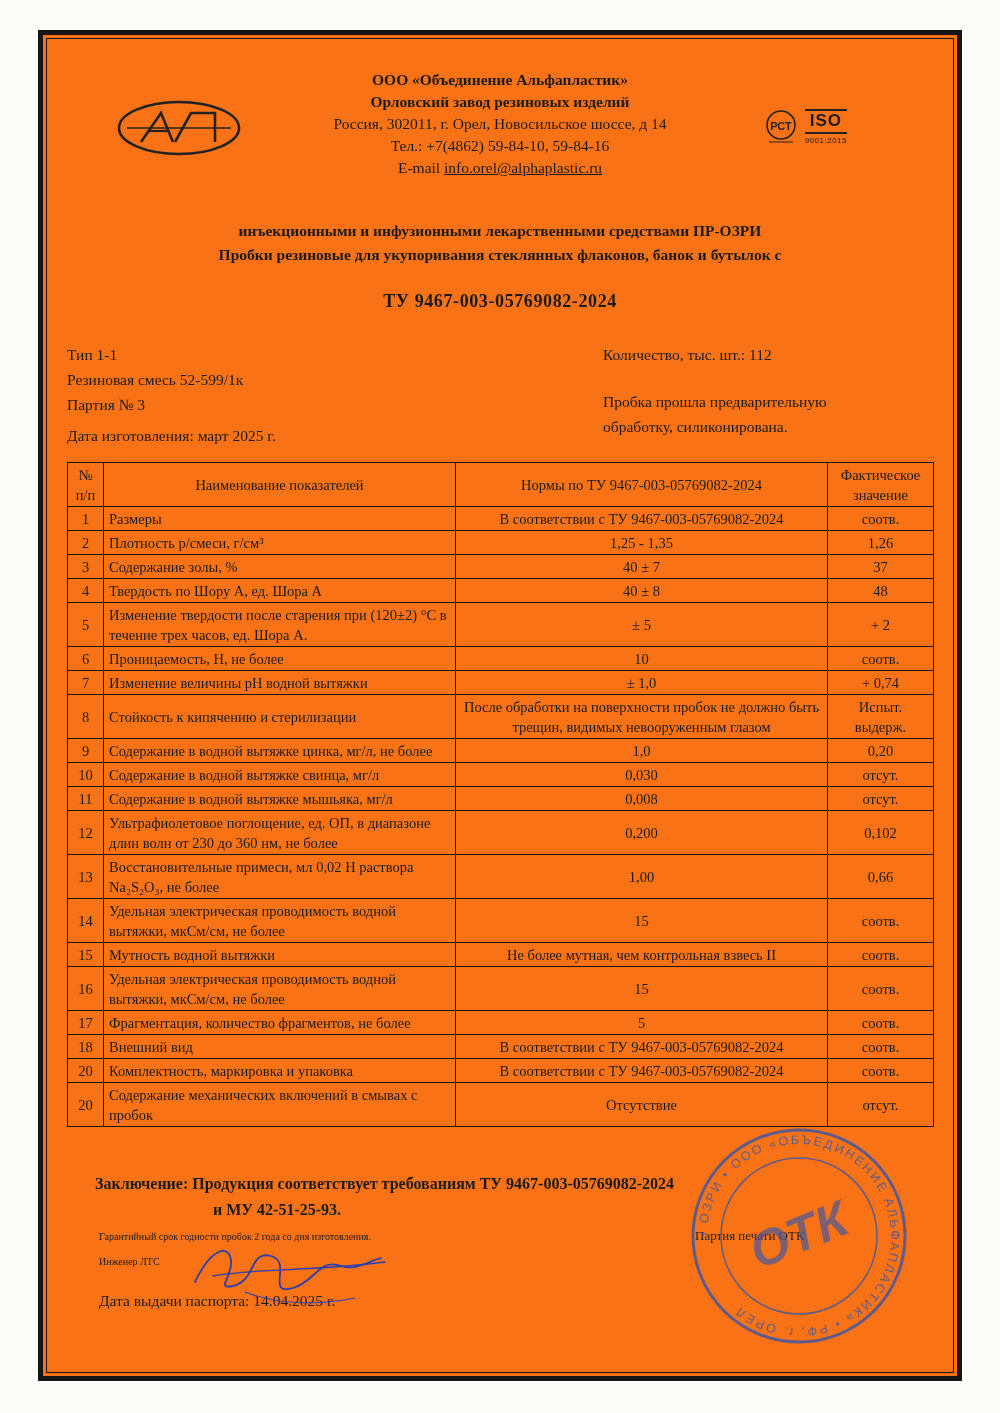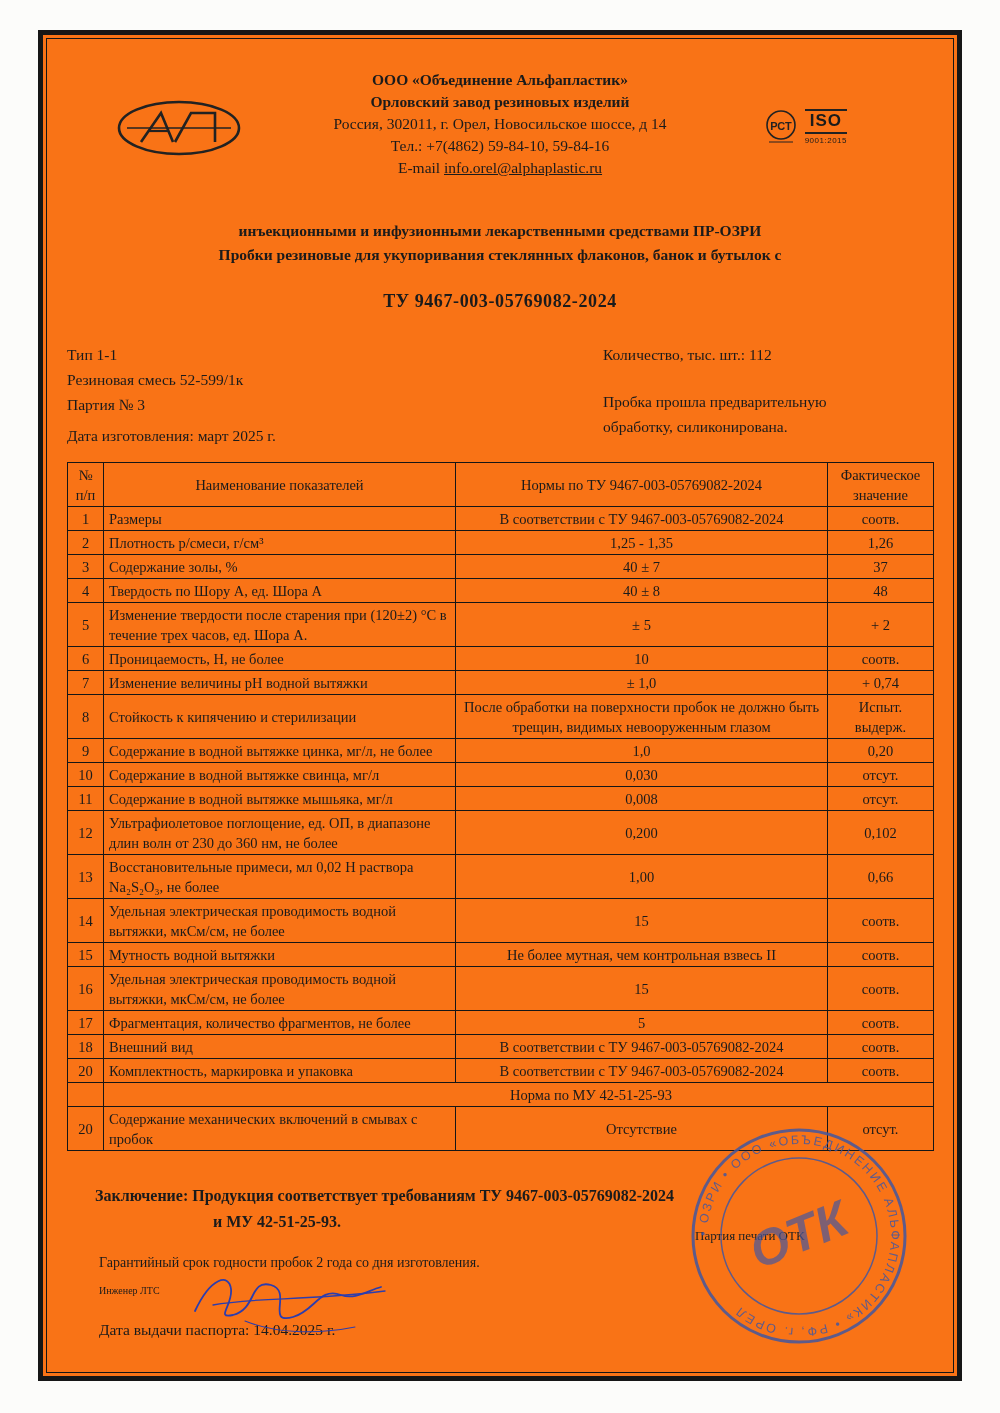--- a/index.html
+++ b/index.html
@@ -68,23 +68,23 @@
     vertical-align: middle;
   }
   table.results th { font-weight: normal; text-align: center; }
   .c-num  { text-align: center; }
   .c-name { text-align: left; }
   .c-norm { text-align: center; }
   .c-fact { text-align: center; }
   .c-span { text-align: center; padding-left: 150px !important; }
 
   
-  .conclusion { font-weight: bold; font-size: 16px; line-height: 26px; margin: 32px 0 0 28px; }
+  .conclusion { font-weight: bold; font-size: 16px; line-height: 26px; margin: 44px 0 0 28px; }
   .conclusion-l2 { margin-left: 118px; }
-  .warranty { font-size: 14px; margin: 20px 0 0 32px; }
+  .warranty { font-size: 10px; margin: 8px 0 0 32px; }
   .engineer-row { font-size: 10px; margin: 14px 0 0 32px; position: relative; height: 24px; }
   .signature { position: absolute; left: 86px; top: -22px; pointer-events: none; }
   .issue-date { font-size: 15.5px; margin: 12px 0 0 32px; }
 
   
   .stamp-area {
     position: absolute; right: 34px; bottom: 16px;
     width: 240px; height: 240px;
   }
   .stamp-place-label {
@@ -277,24 +277,20 @@
               <td class="c-norm">В соответствии с ТУ 9467-003-05769082-2024</td>
               <td class="c-fact">соотв.</td>
             </tr>
             <tr>
               <td class="c-num">20</td>
               <td class="c-name">Комплектность, маркировка и упаковка</td>
               <td class="c-norm">В соответствии с ТУ 9467-003-05769082-2024</td>
               <td class="c-fact">соотв.</td>
             </tr>
             <tr>
-              <td class="c-num"></td>
-              <td colspan="3" class="c-span">Норма по МУ 42-51-25-93</td>
-            </tr>
-            <tr>
               <td class="c-num">20</td>
               <td class="c-name">Содержание механических включений в смывах с пробок</td>
               <td class="c-norm">Отсутствие</td>
               <td class="c-fact">отсут.</td>
             </tr>
           </tbody>
       </table>
 
       <div class="conclusion">
         <div>Заключение: Продукция соответствует требованиям ТУ 9467-003-05769082-2024</div>

